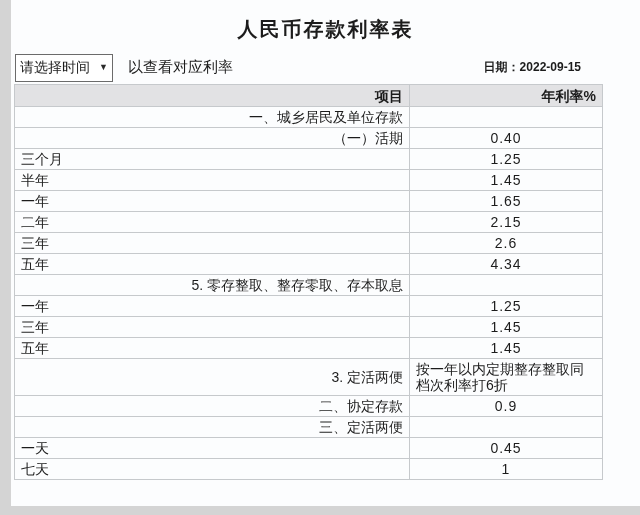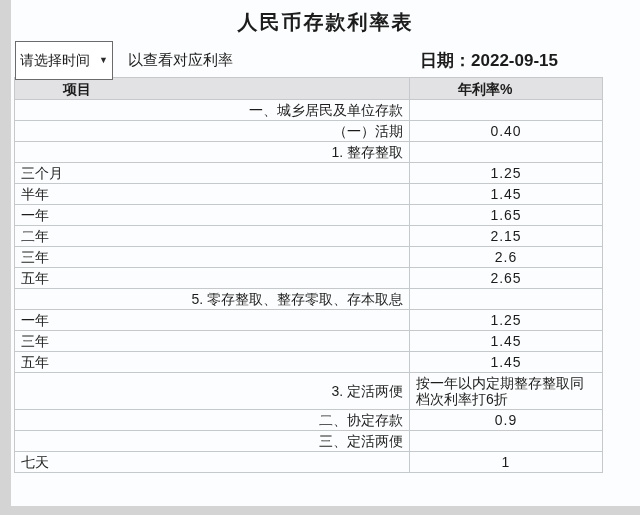--- a/index.html
+++ b/index.html
@@ -7,47 +7,47 @@
     width:640px;height:515px;position:relative;overflow:hidden;
     background:#d4d4d4;
     font-family:"Liberation Sans",sans-serif;
     color:#1c1c1c;
   }
   .panel{
     position:absolute;left:11px;top:0;right:0;bottom:9px;
     background:#fcfdfe;
   }
   .page-title{
-    margin:0;padding-top:9px;text-align:center;
+    margin:0;padding-top:16px;text-align:center;
     font-family:"Liberation Serif",serif;
     font-size:20px;font-weight:bold;letter-spacing:2px;
   }
   .toolbar{
     display:flex;align-items:center;
     margin:14px 4px 6px 4px;height:21px;font-size:15px;
   }
   .select{
-    box-sizing:border-box;width:98px;height:39px;
+    box-sizing:border-box;width:98px;height:28px;
     border:1px solid #6b6b6b;background:#ffffff;
     display:flex;align-items:center;justify-content:space-between;
     padding:0 4px;font-size:14px;cursor:default;
   }
   .select .arrow{font-size:9px;color:#2a2a2a;line-height:1}
   .hint{margin-left:15px}
-  .date{margin-left:auto;margin-right:78px;font-weight:bold;font-size:17px}
+  .date{margin-left:auto;margin-right:55px;font-weight:bold;font-size:12px}
   table.rates{
     border-collapse:collapse;margin-left:3px;width:589px;
     table-layout:fixed;font-size:14px;background:#fcfdfe;
   }
   .rates th,.rates td{
     border:1px solid #c6c9cc;padding:0 6px;height:20px;line-height:20px;
     overflow:hidden;
   }
   .rates th{
-    background:#e2e2e4;text-align:left;font-weight:bold;height:21px;padding-left:48px;
+    background:#e2e2e4;text-align:right;font-weight:bold;height:21px;padding-left:48px;
   }
   .col-item{width:340px}
   td.item{text-align:right}
   td.item.center{text-align:left}
   td.rate{text-align:center;letter-spacing:1px}
   td.rate.note{
     text-align:left;letter-spacing:0;
     line-height:16px;padding:2px 6px;height:auto;white-space:normal;margin-top:48px;
   }
 </style>
@@ -77,24 +77,20 @@
     <tbody>
       <tr>
         <td class="item">一、城乡居民及单位存款</td>
         <td class="rate"></td>
       </tr>
       <tr>
         <td class="item">（一）活期</td>
         <td class="rate">0.40</td>
       </tr>
       <tr>
-        <td class="item">1. 整存整取</td>
-        <td class="rate"></td>
-      </tr>
-      <tr>
         <td class="item center">三个月</td>
         <td class="rate">1.25</td>
       </tr>
       <tr>
         <td class="item center">半年</td>
         <td class="rate">1.45</td>
       </tr>
       <tr>
         <td class="item center">一年</td>
         <td class="rate">1.65</td>
@@ -102,21 +98,21 @@
       <tr>
         <td class="item center">二年</td>
         <td class="rate">2.15</td>
       </tr>
       <tr>
         <td class="item center">三年</td>
         <td class="rate">2.6</td>
       </tr>
       <tr>
         <td class="item center">五年</td>
-        <td class="rate">2.65</td>
+        <td class="rate">4.34</td>
       </tr>
       <tr>
         <td class="item">5. 零存整取、整存零取、存本取息</td>
         <td class="rate"></td>
       </tr>
       <tr>
         <td class="item center">一年</td>
         <td class="rate">1.25</td>
       </tr>
       <tr>
@@ -133,19 +129,23 @@
       </tr>
       <tr>
         <td class="item">二、协定存款</td>
         <td class="rate">0.9</td>
       </tr>
       <tr>
         <td class="item">三、定活两便</td>
         <td class="rate"></td>
       </tr>
       <tr>
+        <td class="item center">一天</td>
+        <td class="rate">0.45</td>
+      </tr>
+      <tr>
         <td class="item center">七天</td>
         <td class="rate">1</td>
       </tr>
     </tbody>
   </table>
 
 </div>
 
 </body></html>

